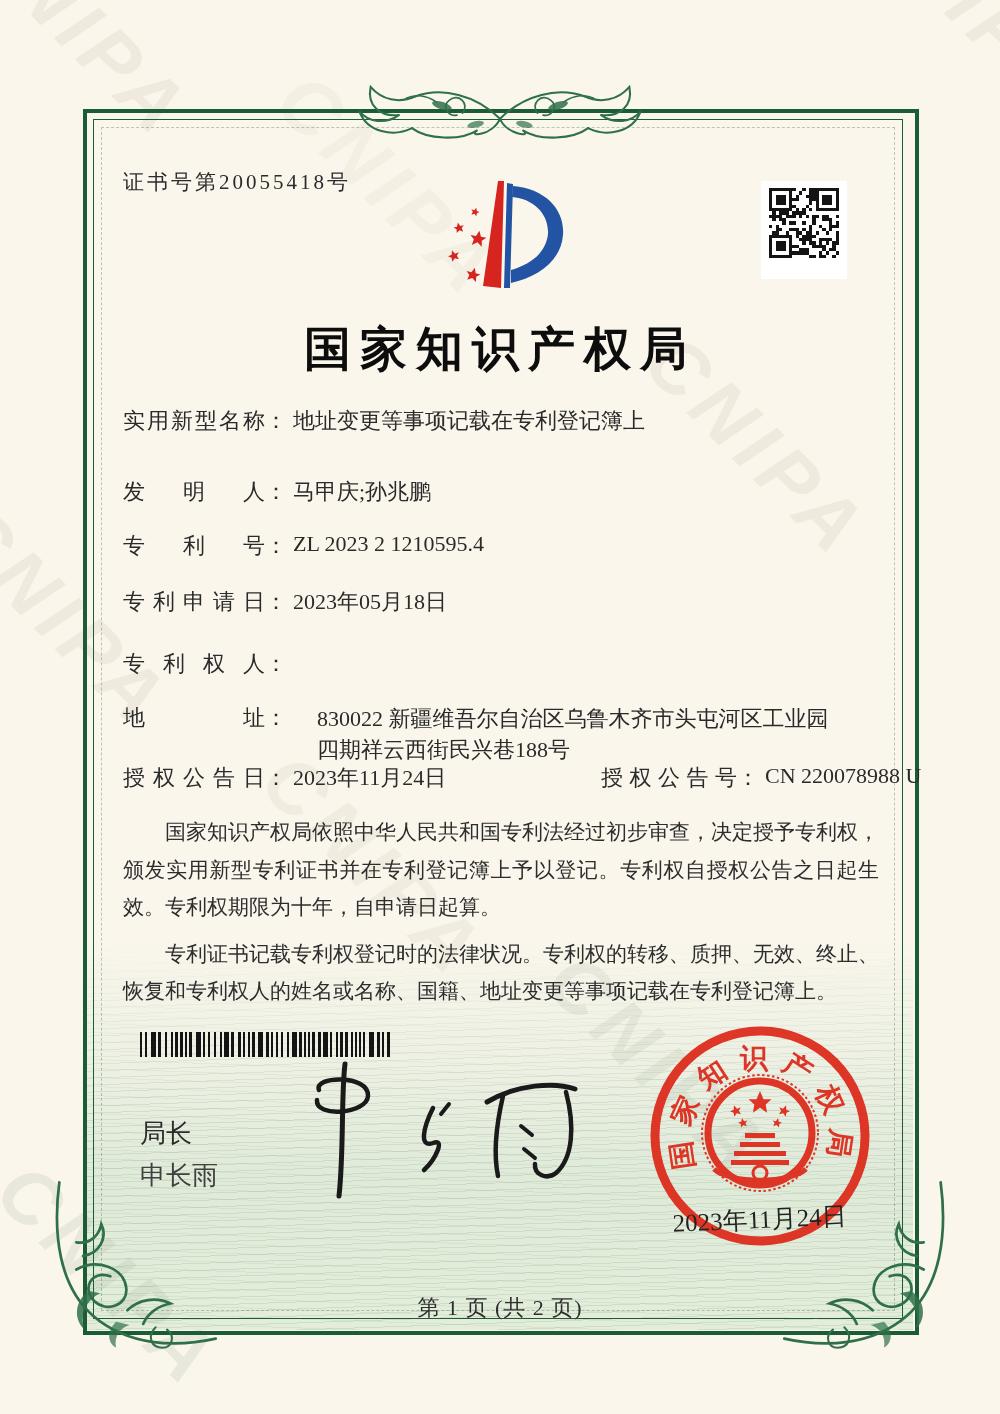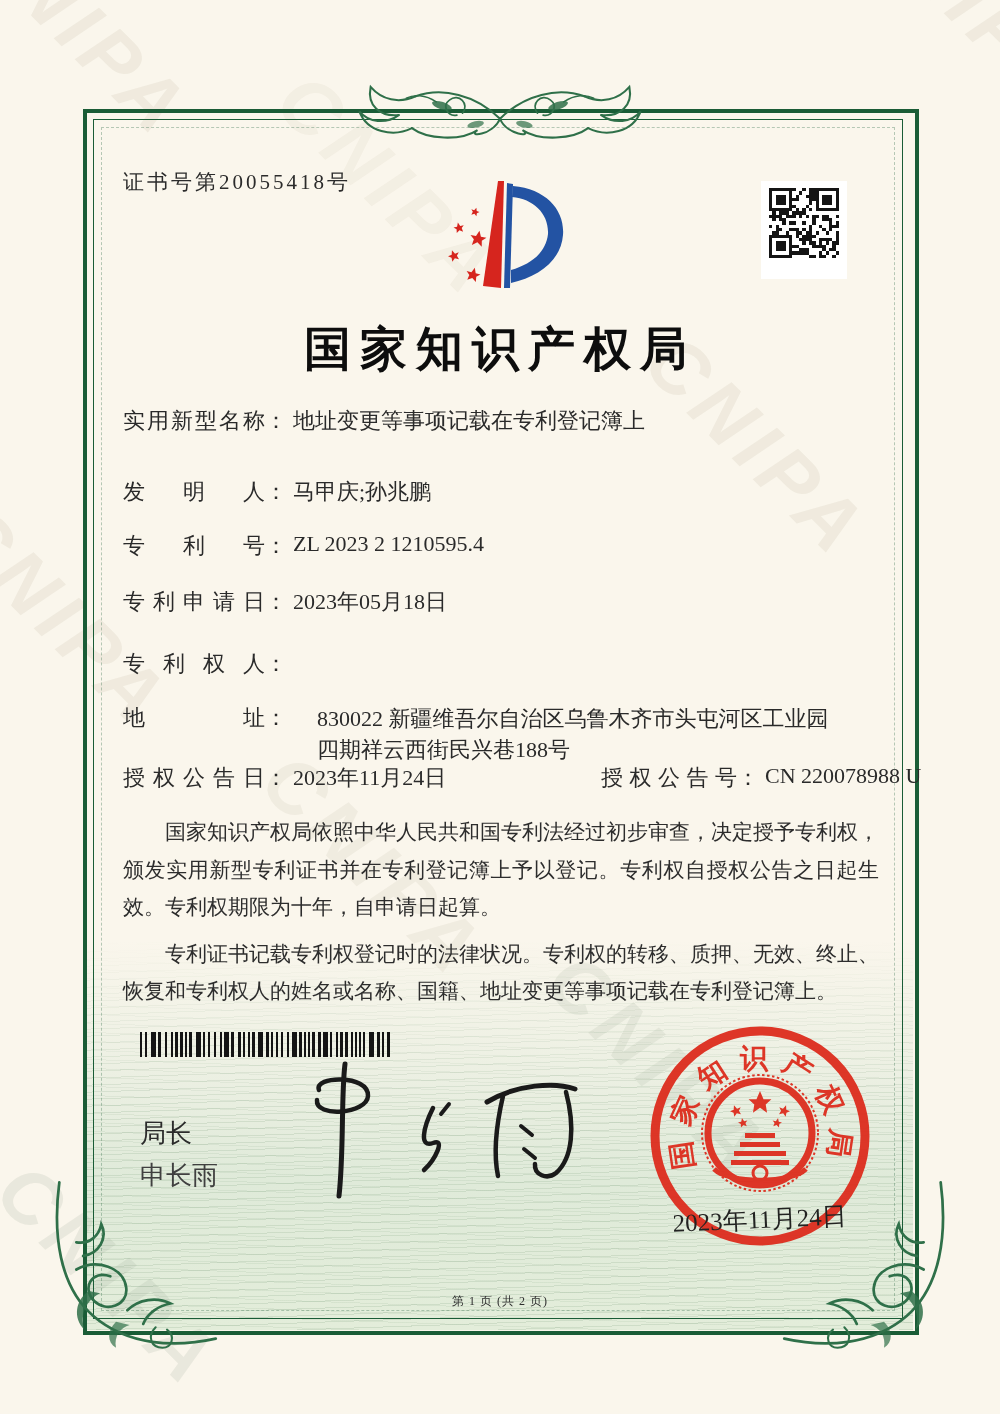--- a/index.html
+++ b/index.html
@@ -75,21 +75,21 @@
     display:flex; z-index:4;}
   .barcode i{background:#141414; display:block; flex:none;}
   .barcode u{display:block; flex:none;}
   .signer-title{position:absolute; left:140px; top:1116px; font-size:26px; z-index:4;
     font-family:"Liberation Sans","DejaVu Sans",sans-serif; color:#2b2b2b;}
   .signer-name{position:absolute; left:140px; top:1158px; font-size:26px; z-index:4;
     font-family:"Liberation Sans","DejaVu Sans",sans-serif; color:#404040;}
   .signature{position:absolute; left:283px; top:1056px; width:300px; height:152px; z-index:5;}
   .seal{position:absolute; left:644px; top:1021px; width:232px; height:234px; z-index:6;}
   .page-info{position:absolute; left:0; top:1293px; width:100%; text-align:center;
-    font-size:12px; color:#2e2e2e; z-index:4; letter-spacing:1px;}
+    font-size:22px; color:#2e2e2e; z-index:4; letter-spacing:1px;}
   .cont-note{position:absolute; left:0; top:1348px; width:100%; text-align:center;
     font-size:22px; letter-spacing:5px; color:#2a2a2a; z-index:4;}
 </style>
 </head>
 <body>
 
 <div class="page">
 
   <div class="wm wm1">CNIPA</div>
   <div class="wm wm2">CNIPA</div>

